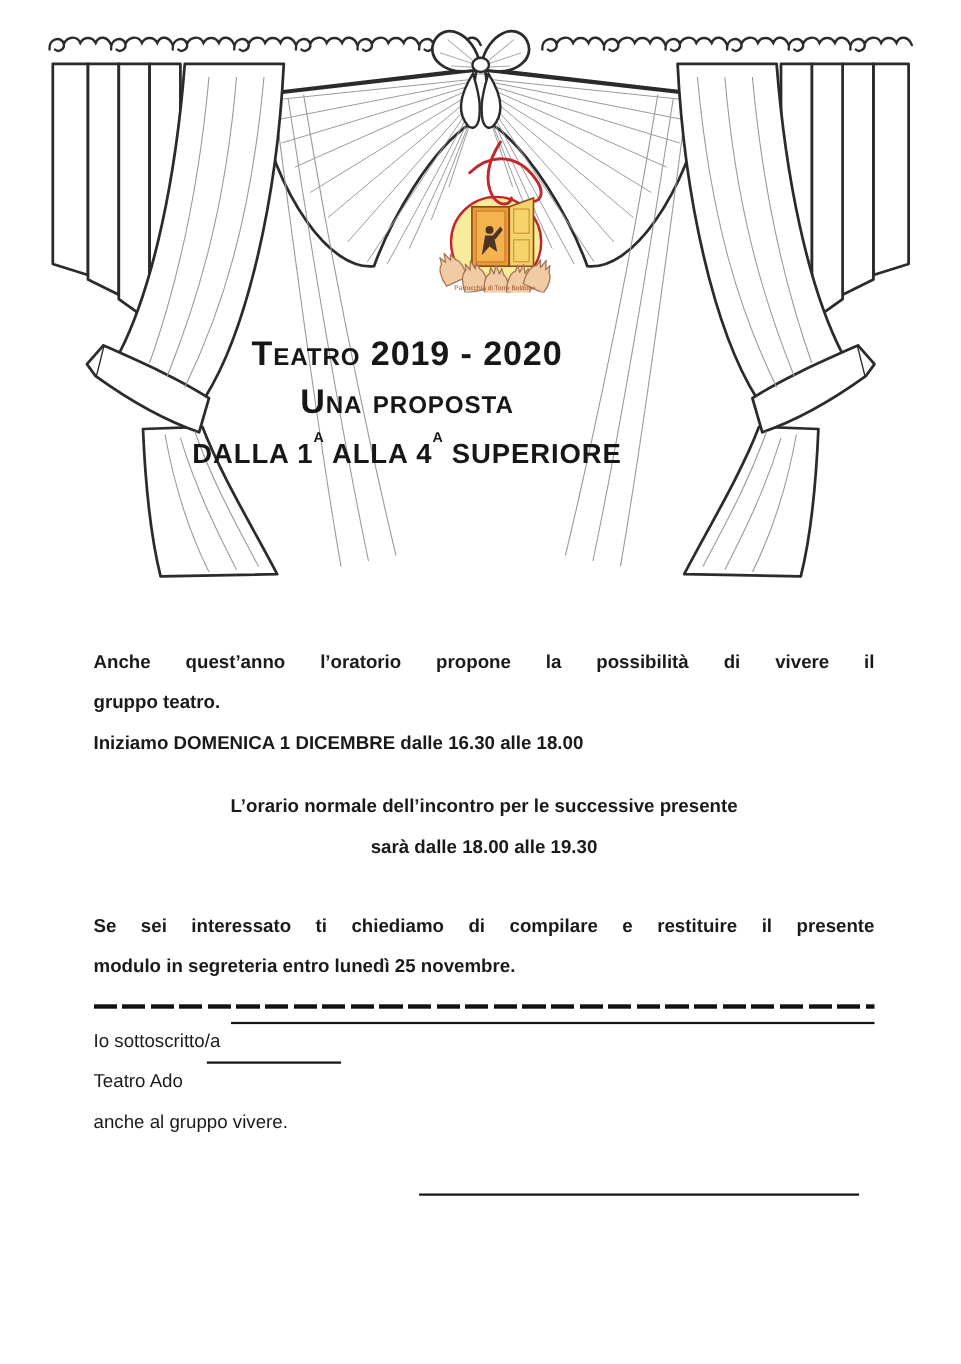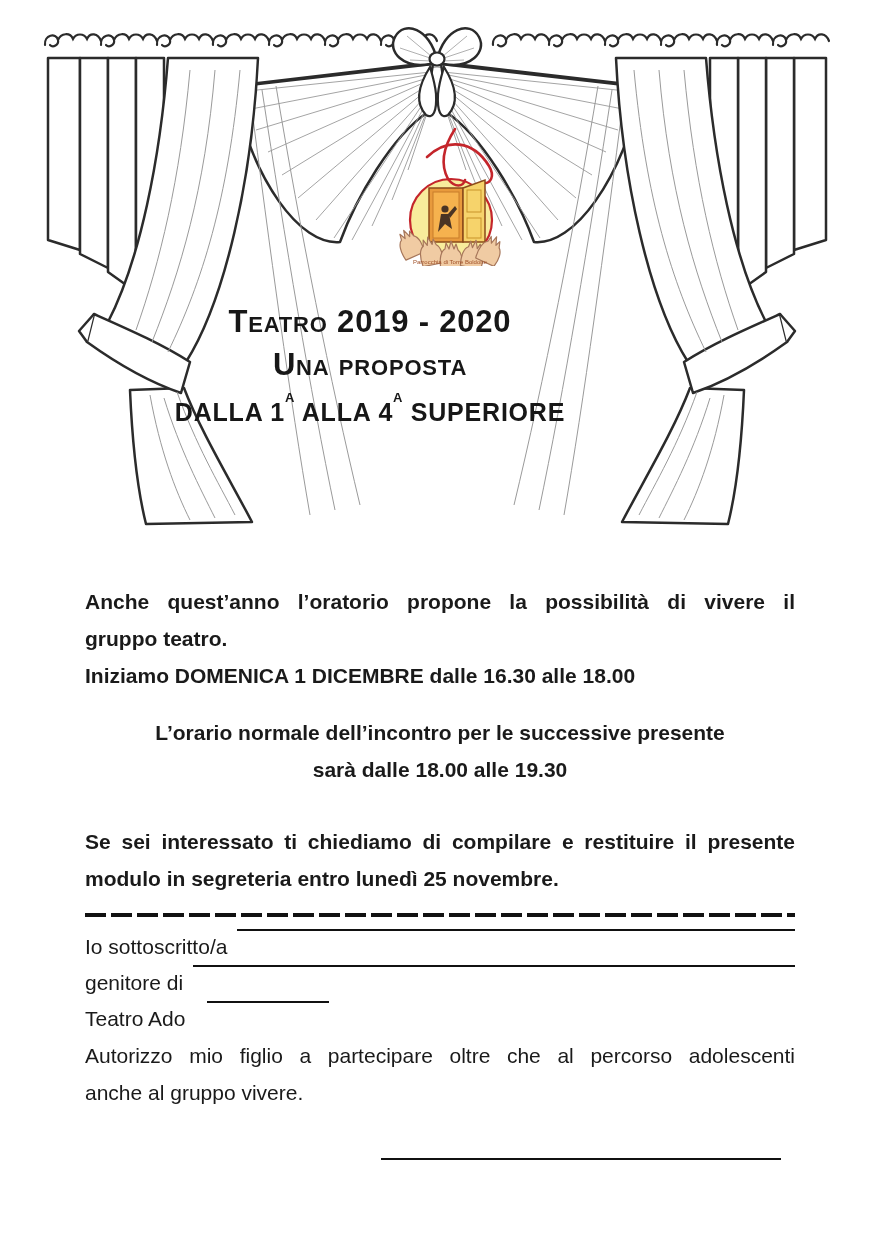--- a/index.html
+++ b/index.html
@@ -18,21 +18,21 @@
     text-align:center;font-weight:bold;color:#171717;
     padding-left:12px;box-sizing:border-box;
   }
   .t-line{height:43px;line-height:43px;letter-spacing:0.8px;}
   .t-sc1{font-variant:small-caps;font-size:31px;}
   .t-sc2{font-variant:small-caps;font-size:28px;}
   .t-caps{font-size:25px;}
   .t-caps span{white-space:pre;}
   .t-caps sup{font-size:13px;position:relative;top:-10px;letter-spacing:0.5px;}
   
-  .content{margin:38px 79px 0 85px;font-size:21px;}
+  .content{margin:38px 79px 0 85px;font-size:17px;}
   .ln{height:37px;line-height:37px;white-space:nowrap;}
   .b{font-weight:bold;}
   .just{white-space:normal;text-align:justify;text-align-last:justify;}
   .ctr{text-align:center;white-space:normal;}
   .gap20{height:20px;}
   .gap35{height:35px;}
   
   .cutline{
     height:4px;margin:16px 0 12px 0;
     background:repeating-linear-gradient(90deg,#111 0 21px,transparent 21px 26px);
@@ -234,25 +234,20 @@
   <div class="ln b just">Se sei interessato ti chiediamo di compilare e restituire il presente</div>
   <div class="ln b">modulo in segreteria entro lunedì 25 novembre.</div>
 
   <div class="cutline"></div>
 
   <div class="frow">
     <span class="lbl">Io sottoscritto/a</span>
     <span class="fill-line"></span>
   </div>
   <div class="frow">
-    <span class="lbl">genitore di</span>
-    <span class="fill-line"></span>
-  </div>
-  <div class="frow">
     <span class="lbl">Teatro Ado</span>
     <span class="fill-line short"></span>
   </div>
 
-  <div class="ln just">Autorizzo mio figlio a partecipare oltre che al percorso adolescenti</div>
   <div class="ln">anche al gruppo vivere.</div>
 
   <div class="sig-line"></div>
 </div>
 
 </body></html>

